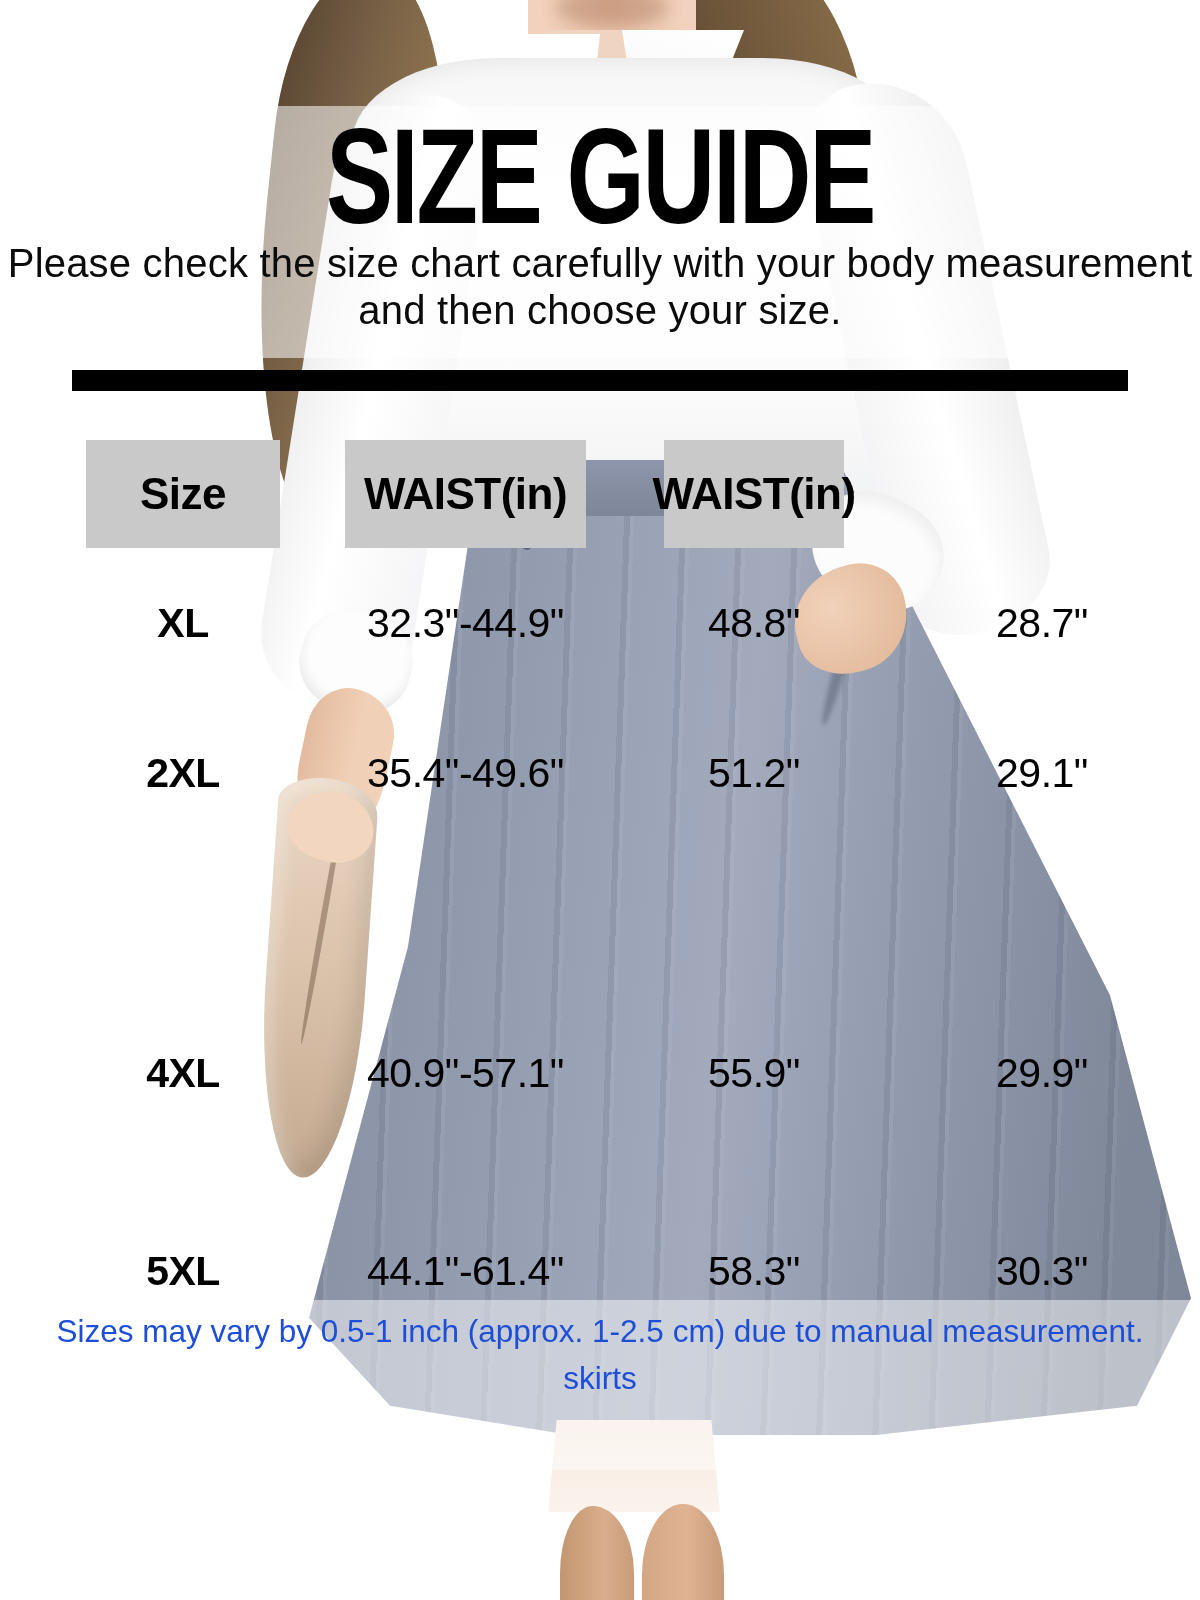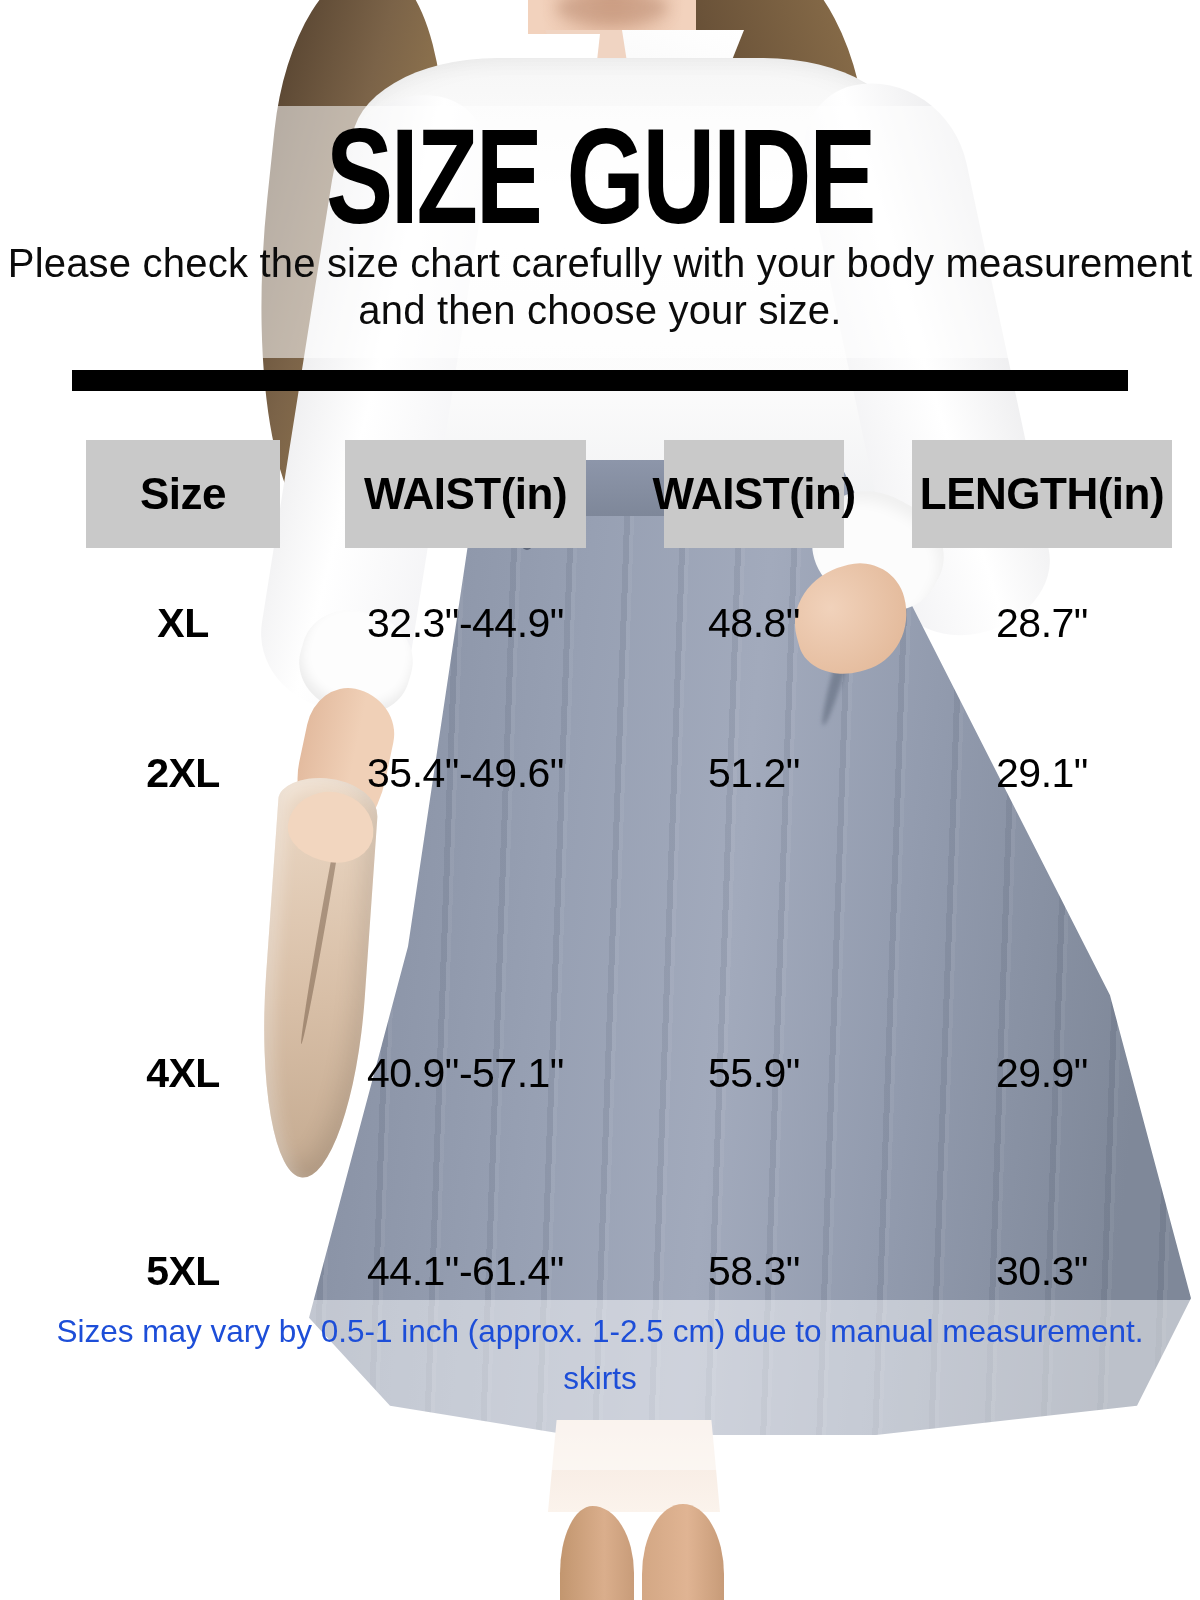--- a/index.html
+++ b/index.html
@@ -163,21 +163,20 @@
     <div class="subtitle">
       <span style="position:static;display:block">Please check the size chart carefully with your body measurement</span>
       <span style="position:static;display:block">and then choose your size.</span>
     </div>
 
     <div class="divider"></div>
 
     <div class="hdr cell-size">Size</div>
     <div class="hdr cell-waist">WAIST(in)</div>
     <div class="hdr cell-hips">WAIST(in)</div>
-    <div class="hdr cell-length">LENGTH(in)</div>
 
     <div class="trow r0">
       <div class="val size cell-size">XL</div>
       <div class="val cell-waist">32.3"-44.9"</div>
       <div class="val cell-hips">48.8"</div>
       <div class="val cell-length">28.7"</div>
     </div>
     <div class="trow r1">
       <div class="val size cell-size">2XL</div>
       <div class="val cell-waist">35.4"-49.6"</div>

